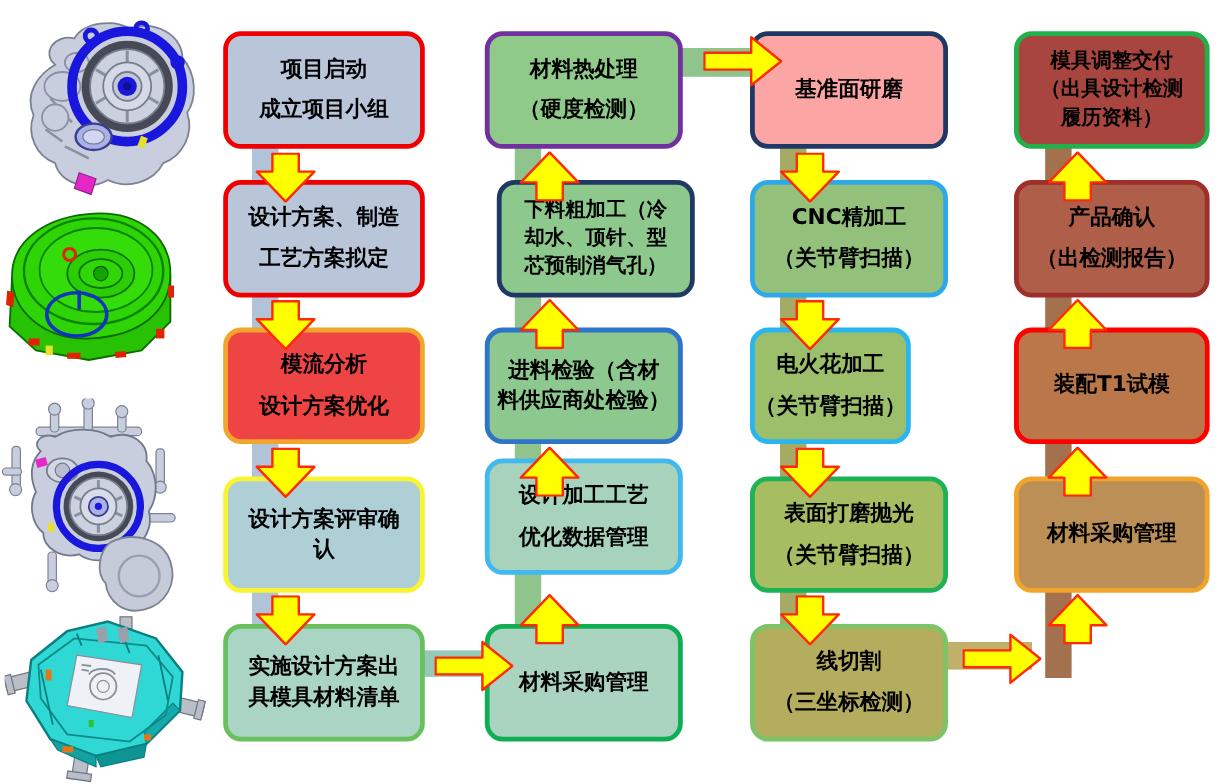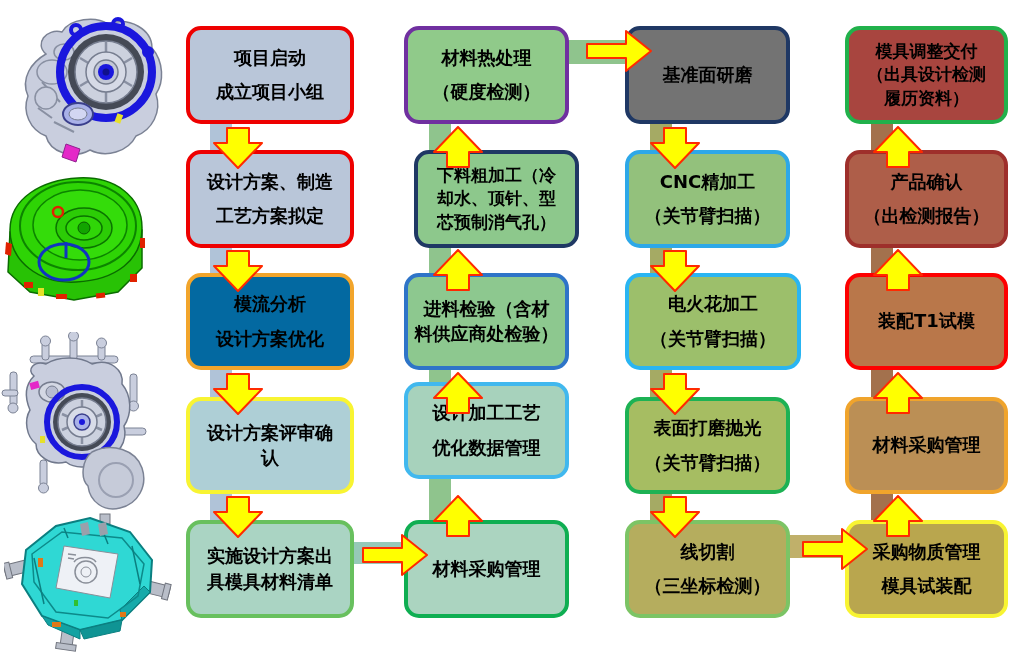--- a/index.html
+++ b/index.html
@@ -34,21 +34,21 @@
   <div class="hband" style="left: 778px; top: 535px; width: 82px; height: 23px; background-color: rgb(192, 176, 106);"></div>
 
   <div class="box" style="left: 186px; top: 26px; width: 168px; height: 98px; background-color: rgb(185, 198, 217); border-color: rgb(238, 0, 0);">
     <span class="line">项目启动</span>
     <span class="line">成立项目小组</span>
   </div>
   <div class="box" style="left: 186px; top: 150px; width: 168px; height: 98px; background-color: rgb(185, 198, 217); border-color: rgb(238, 0, 0);">
     <span class="line">设计方案、制造</span>
     <span class="line">工艺方案拟定</span>
   </div>
-  <div class="box" style="left: 186px; top: 273px; width: 168px; height: 97px; background-color: #0369a1; border-color: rgb(242, 165, 43);">
+  <div class="box" style="left: 186px; top: 273px; width: 168px; height: 97px; background-color: #ef4444; border-color: rgb(242, 165, 43);">
     <span class="line">模流分析</span>
     <span class="line">设计方案优化</span>
   </div>
   <div class="box wrap" style="left: 186px; top: 397px; width: 168px; height: 97px; background-color: rgb(174, 207, 214); border-color: rgb(248, 244, 50);">
     <span class="line">设计方案评审确</span>
     <span class="line">认</span>
   </div>
   <div class="box wrap" style="left: 186px; top: 520px; width: 168px; height: 98px; background-color: rgb(170, 212, 195); border-color: rgb(104, 192, 94);">
     <span class="line">实施设计方案出</span>
     <span class="line">具模具材料清单</span>
@@ -68,28 +68,28 @@
     <span class="line">料供应商处检验）</span>
   </div>
   <div class="box" style="left: 404px; top: 382px; width: 165px; height: 97px; background-color: rgb(167, 210, 188); border-color: rgb(65, 184, 238);">
     <span class="line">设计加工工艺</span>
     <span class="line">优化数据管理</span>
   </div>
   <div class="box" style="left: 404px; top: 520px; width: 165px; height: 98px; background-color: rgb(171, 212, 192); border-color: rgb(15, 174, 82);">
     <span class="line">材料采购管理</span>
   </div>
 
-  <div class="box" style="left: 625px; top: 26px; width: 165px; height: 98px; background-color: #737373; border-color: rgb(31, 56, 100);">
+  <div class="box" style="left: 625px; top: 26px; width: 165px; height: 98px; background-color: #fca5a5; border-color: rgb(31, 56, 100);">
     <span class="line">基准面研磨</span>
   </div>
   <div class="box" style="left: 625px; top: 150px; width: 165px; height: 98px; background-color: rgb(147, 193, 124); border-color: rgb(45, 168, 232); text-align: center;">
     <span class="line">CNC精加工</span>
     <span class="line">（关节臂扫描）</span>
   </div>
-  <div class="box" style="left: 625px; top: 273px; width: 176px; height: 97px; background-color: rgb(156, 191, 107); border-color: rgb(41, 181, 242);">
+  <div class="box" style="left: 625px; top: 273px; width: 134px; height: 97px; background-color: rgb(156, 191, 107); border-color: rgb(41, 181, 242);">
     <span class="line">电火花加工</span>
     <span class="line">（关节臂扫描）</span>
   </div>
   <div class="box" style="left: 625px; top: 397px; width: 165px; height: 97px; background-color: rgb(166, 189, 98); border-color: rgb(29, 178, 84);">
     <span class="line">表面打磨抛光</span>
     <span class="line">（关节臂扫描）</span>
   </div>
   <div class="box" style="left: 625px; top: 520px; width: 165px; height: 98px; background-color: rgb(181, 173, 94); border-color: rgb(124, 196, 101);">
     <span class="line">线切割</span>
     <span class="line">（三坐标检测）</span>
@@ -102,24 +102,20 @@
   <div class="box tight" style="left: 845px; top: 26px; width: 163px; height: 98px; background-color: rgb(168, 69, 63); border-color: rgb(33, 177, 75);">
     <span class="line">模具调整交付</span>
     <span class="line">（出具设计检测</span>
     <span class="line">履历资料）</span>
   </div>
   <div class="box" style="left: 845px; top: 273px; width: 163px; height: 97px; background-color: rgb(185, 119, 74); border-color: rgb(254, 0, 0);">
     <span class="line">装配T1试模</span>
   </div>
   <div class="box" style="left: 845px; top: 397px; width: 163px; height: 97px; background-color: rgb(187, 143, 85); border-color: rgb(240, 164, 44);">
     <span class="line">材料采购管理</span>
-  </div>
-  <div class="box" style="left: 845px; top: 520px; width: 163px; height: 98px; background-color: rgb(185, 166, 78); border-color: rgb(248, 244, 50);">
-    <span class="line">采购物质管理</span>
-    <span class="line">模具试装配</span>
   </div>
 
   <svg class="arrow" style="left:212px;top:127px" width="52" height="42">
       <polygon points="15,1 15,16 2,16 26,41 50,16 37,16 37,1"></polygon>
     </svg>
   <svg class="arrow" style="left:212px;top:250px" width="52" height="42">
       <polygon points="15,1 15,16 2,16 26,41 50,16 37,16 37,1"></polygon>
     </svg>
   <svg class="arrow" style="left:212px;top:373px" width="52" height="42">
       <polygon points="15,1 15,16 2,16 26,41 50,16 37,16 37,1"></polygon>

